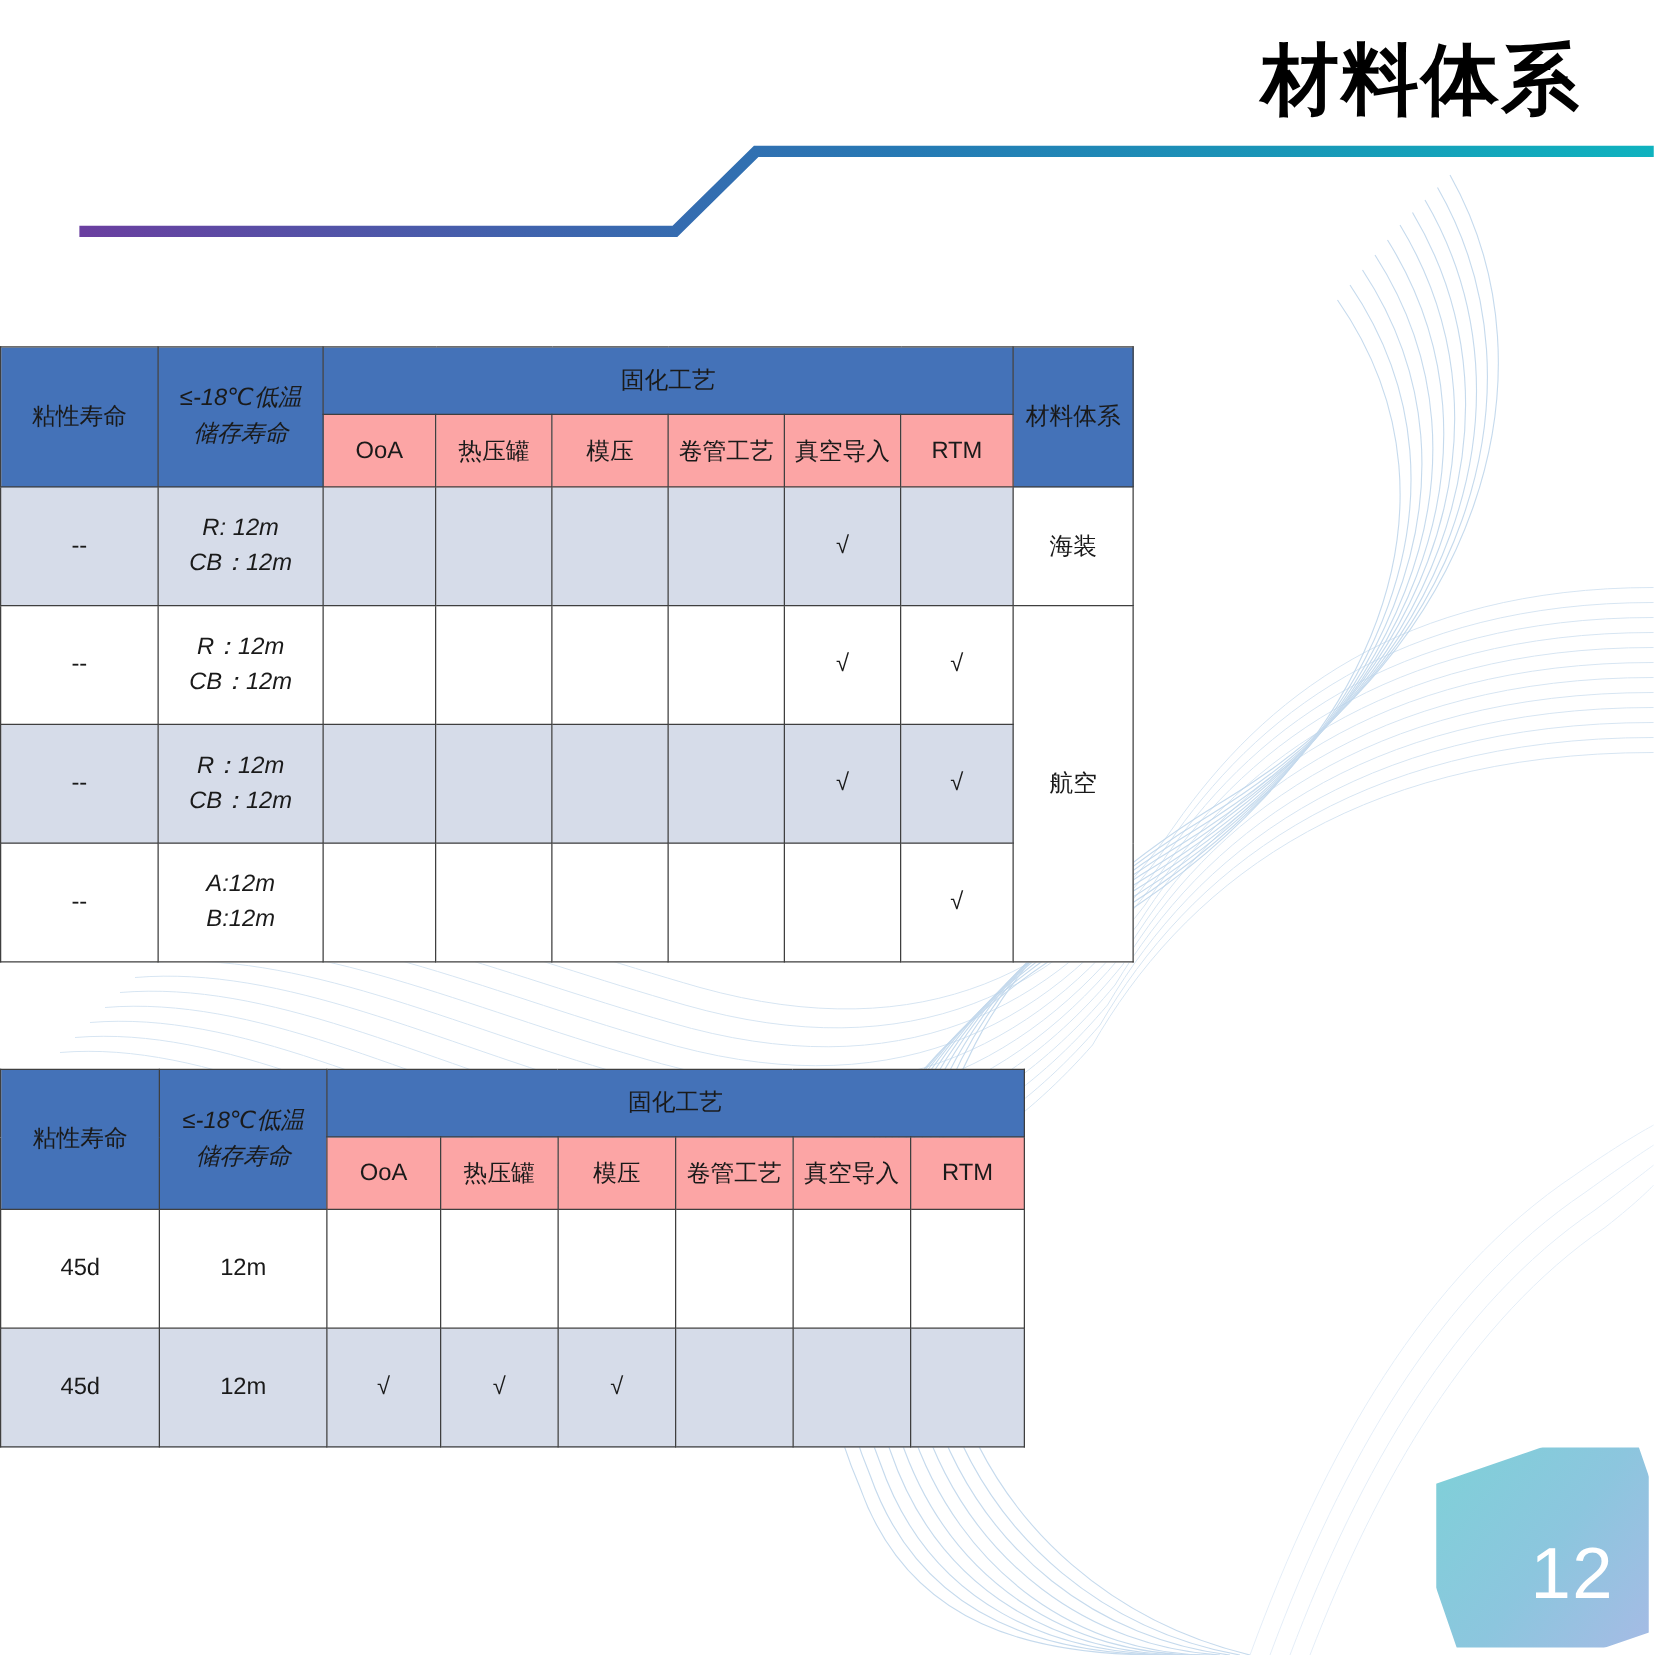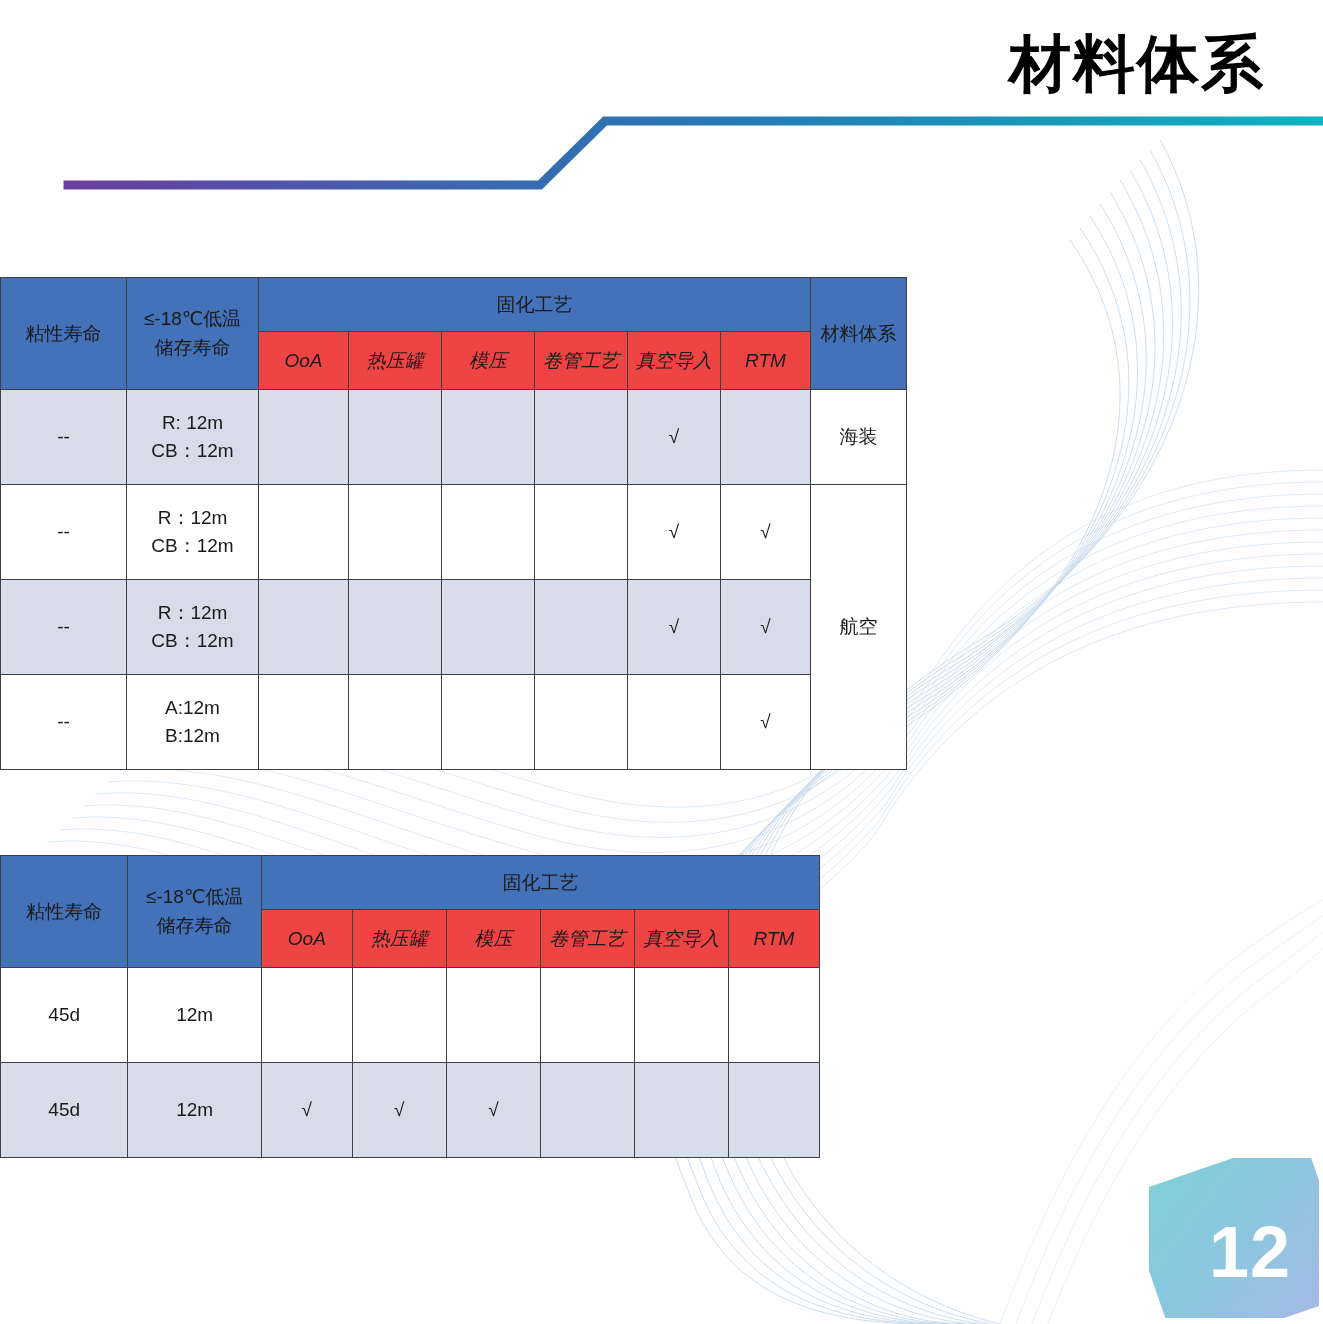--- a/index.html
+++ b/index.html
@@ -65,30 +65,29 @@
     color: #1a1a1a;
   }
   .hdr-main {
     background: #4472b8;
     color: #ffffff;
     font-size: 20px;
     font-weight: bold;
     line-height: 1.32;
   }
   .hdr-sub {
-    background: #ef4444;
+    background: #fca5a5;
     color: #000000;
     font-size: 20px;
     font-weight: bold;
-    font-style: italic;
   }
   .row-shaded td { background: #d6dce9; }
   .row-plain td { background: #ffffff; }
   .cell-white { background: #ffffff !important; }
-  .multi { line-height: 1.5; white-space: pre-line; font-size: 19px; }
+  .multi { line-height: 1.5; white-space: pre-line; font-size: 19px; font-style: italic; }
   .check { font-size: 21px; }
 
   
   #table-one { left: 0px; top: 277px; width: 906px; }
   #table-one .r-h1 { height: 54px; }
   #table-one .r-h2 { height: 58px; }
   #table-one .r-d  { height: 95px; }
 
   
   #table-two { left: 0px; top: 855px; width: 820px; }
@@ -104,22 +103,22 @@
     width: 170px;
     height: 160px;
     z-index: 3;
   }
   #page-badge-number {
     position: absolute;
     right: 32px;
     bottom: 36px;
     z-index: 4;
     color: #ffffff;
-    font-size: 72px;
-    font-weight: bold;
+    font-size: 58px;
+    font-weight: normal;
     letter-spacing: 1px;
     line-height: 1;
   }
 </style>
 </head>
 <body>
 
 <svg id="bg-waves" viewBox="0 0 1323 1324" preserveAspectRatio="none" xmlns="http://www.w3.org/2000/svg">
   <g fill="none" stroke="#bcd4ea" stroke-width="0.9" opacity="0.85">
     <path d="M1160 140 C 1250 300, 1180 520, 980 640 C 800 748, 700 900, 760 1100 C 800 1230, 900 1300, 1000 1324"></path>

